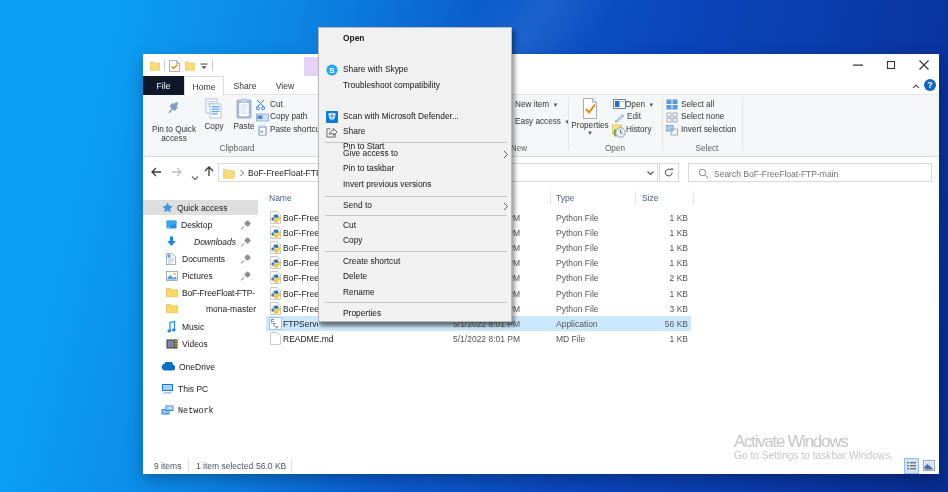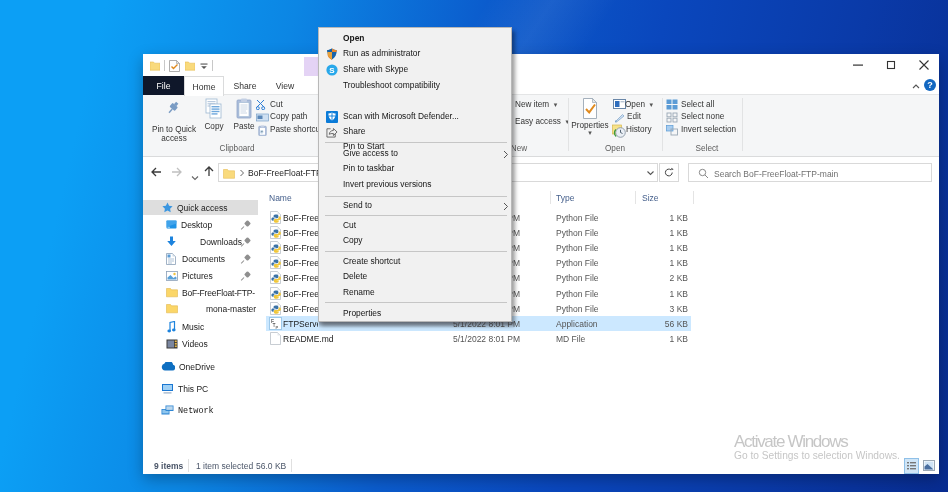--- a/index.html
+++ b/index.html
@@ -284,21 +284,21 @@
             <path d="M0.5 0.5 h10 v3 l-10 3.5 z" fill="#4faaec" opacity="0.7"></path>
             <rect x="1.5" y="6.8" width="2.4" height="0.8" fill="#d8ecfa"></rect>
           </svg>
         <span class="txt" style="margin-left:4px;">Desktop</span>
           <span class="pin"></span>
       </div>
       <div class="srow" style="top:44px;">
         <svg style="margin-left:23px;" width="11" height="11" viewBox="0 0 11 11">
             <path d="M4 0.5 h3 v4.5 h2.8 L5.5 10 L1.2 5 H4 z" fill="#1d83dd"></path>
           </svg>
-        <span class="txt" style="margin-left:23px;">Downloads</span>
+        <span class="txt" style="margin-left:17px;font-style:italic;">Downloads</span>
           <span class="pin"></span>
       </div>
       <div class="srow" style="top:61px;">
         <svg style="margin-left:23px;" width="10" height="12" viewBox="0 0 10 12">
             <path d="M0.5 0.5 h6 l3 3 v8 h-9 z" fill="#fff" stroke="#8aa0b8" stroke-width="0.8"></path>
             <path d="M6.5 0.5 l3 3 h-3 z" fill="#cdd9e4"></path>
             <g stroke="#9db4cc" stroke-width="0.8">
               <line x1="2" y1="6" x2="8" y2="6"></line>
               <line x1="2" y1="8" x2="8" y2="8"></line>
               <line x1="2" y1="10" x2="6" y2="10"></line>
@@ -477,21 +477,21 @@
             <path d="M0.5 0.5 h7 l3 3 v9 h-10 z" fill="#fff" stroke="#b0b8c0" stroke-width="0.7"></path>
             <path d="M7.5 0.5 l3 3 h-3 z" fill="#e4e8ec"></path>
           </svg>
           <span class="nm">README.md</span>
           <span class="dt">5/1/2022 8:01 PM</span>
           <span class="tp">MD File</span>
           <span class="sz">1 KB</span>
         </div>
     </div>
     <div class="statusbar">
-      <div style="position:absolute;left:11px;top:3px;font-weight:bold;">9 items</div>
+      <div style="position:absolute;left:11px;top:3px;">9 items</div>
       <div style="position:absolute;left:45px;top:1px;width:1px;height:13px;background:#e0e0e0;"></div>
       <div style="position:absolute;left:53px;top:3px;">1 item selected</div>
       <div style="position:absolute;left:113px;top:3px;">56.0 KB</div>
       <div style="position:absolute;left:148px;top:1px;width:1px;height:13px;background:#e0e0e0;"></div>
       <div style="position:absolute;left:761px;top:0px;width:15px;height:16px;background:#cfe5f7;border:1px solid #8fc0e8;"><svg width="13" height="14" viewBox="0 0 13 14">
             <g fill="#777">
               <rect x="2" y="3" width="2" height="1.4"></rect>
               <rect x="5" y="3" width="6" height="1.4"></rect>
               <rect x="2" y="6" width="2" height="1.4"></rect>
               <rect x="5" y="6" width="6" height="1.4"></rect>
@@ -499,34 +499,25 @@
               <rect x="5" y="9" width="6" height="1.4"></rect>
             </g>
           </svg></div>
       <div style="position:absolute;left:780px;top:2px;width:12px;height:11px;border:1px solid #9aa7b4;background:#fff;"><svg width="10" height="9" viewBox="0 0 10 9">
             <rect x="0.5" y="0.5" width="9" height="8" fill="#cfe3f5"></rect>
             <path d="M0.5 5.5 l3 -2.5 l6 5.5 h-9 z" fill="#4a6fa0"></path>
           </svg></div>
     </div>
     <div class="activate">
       <div style="font-size:17px; letter-spacing:-1.3px; line-height:19px;">Activate Windows</div>
-      <div style="font-size:10.2px; margin-top:-1px;">Go to Settings to selection Windows.</div>
+      <div style="font-size:10.2px; margin-top:-1px;">Go to Settings to taskbar Windows.</div>
     </div>
   </div>
   <div class="ctxmenu" id="menu">
     <div class="mi" style="top:2.9px;font-weight:bold;">Open</div>
-    <div class="mi" style="top:18.4px;">
-      <svg class="micon" style="top:2px;" width="11" height="12" viewBox="0 0 11 12">
-          <path d="M5.5 0.5 C3.8 1.6 2 2 0.8 2 c0 4.5 1.4 7.6 4.7 9.5 c3.3 -1.9 4.7 -5 4.7 -9.5 C9 2 7.2 1.6 5.5 0.5 z" fill="#1661a8"></path>
-          <path d="M5.5 0.5 C7.2 1.6 9 2 10.2 2 c0 0.3 0 1.4 -0.1 2.1 L5.5 4.1 z M0.9 6.2 c0.4 2.4 1.6 4.2 4.6 5.8 l0 -5.8 z" fill="#e8862c"></path>
-          <path d="M5.5 4.1 l4.6 0 c-0.4 3.3 -1.6 5.6 -4.6 7.4 z M0.8 2 C2 2 3.8 1.6 5.5 0.5 l0 5.7 l-4.65 0 C0.8 4.7 0.8 3.2 0.8 2 z" fill="#2a73bd" opacity="0.15"></path>
-          <path d="M0.8 2 C2 2 3.8 1.6 5.5 0.5 l0 3.6 l-4.7 0 z" fill="#1661a8"></path>
-          <path d="M0.85 4.1 l4.65 0 l0 7.4 C2.4 9.7 1.2 7.4 0.85 4.1 z" fill="#e8a23c"></path>
-        </svg>
-      Run as administrator</div>
     <div class="mi" style="top:34.2px;">
       <svg class="micon" style="top:2px;" width="12" height="12" viewBox="0 0 12 12">
           <circle cx="6" cy="6" r="5.6" fill="#28a8ea"></circle>
           <text x="6" y="8.8" text-anchor="middle" font-family="Liberation Sans" font-size="8" font-weight="bold" fill="#fff">S</text>
         </svg>
       Share with Skype</div>
     <div class="mi" style="top:50.1px;">Troubleshoot compatibility</div>
     <div class="mi" style="top:74px;margin-top:37px;">Pin to Start</div>
     <div class="mi" style="top:80.6px;">
       <svg class="micon" style="top:2px;" width="12" height="12" viewBox="0 0 12 12">

